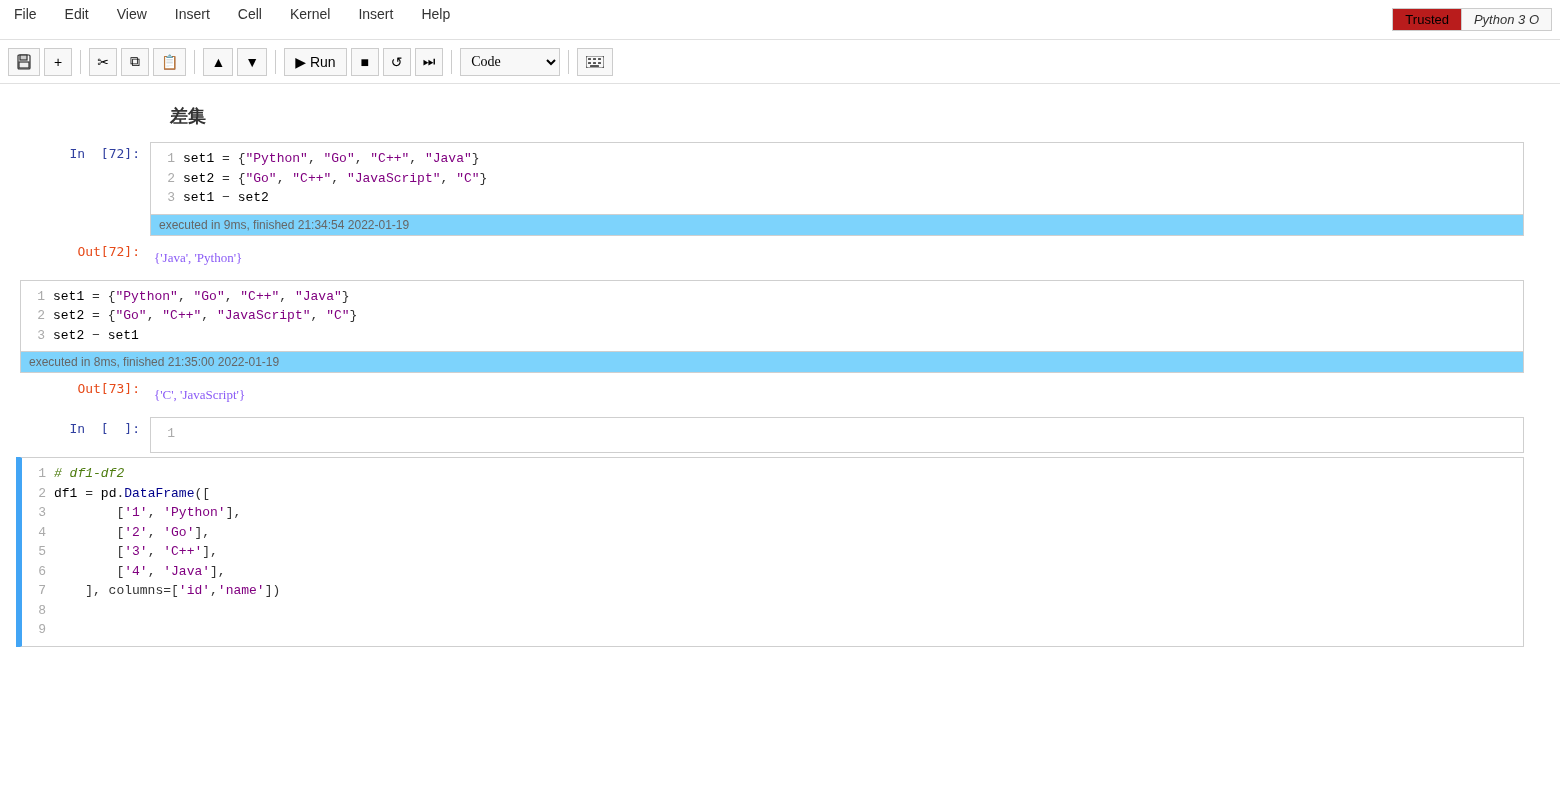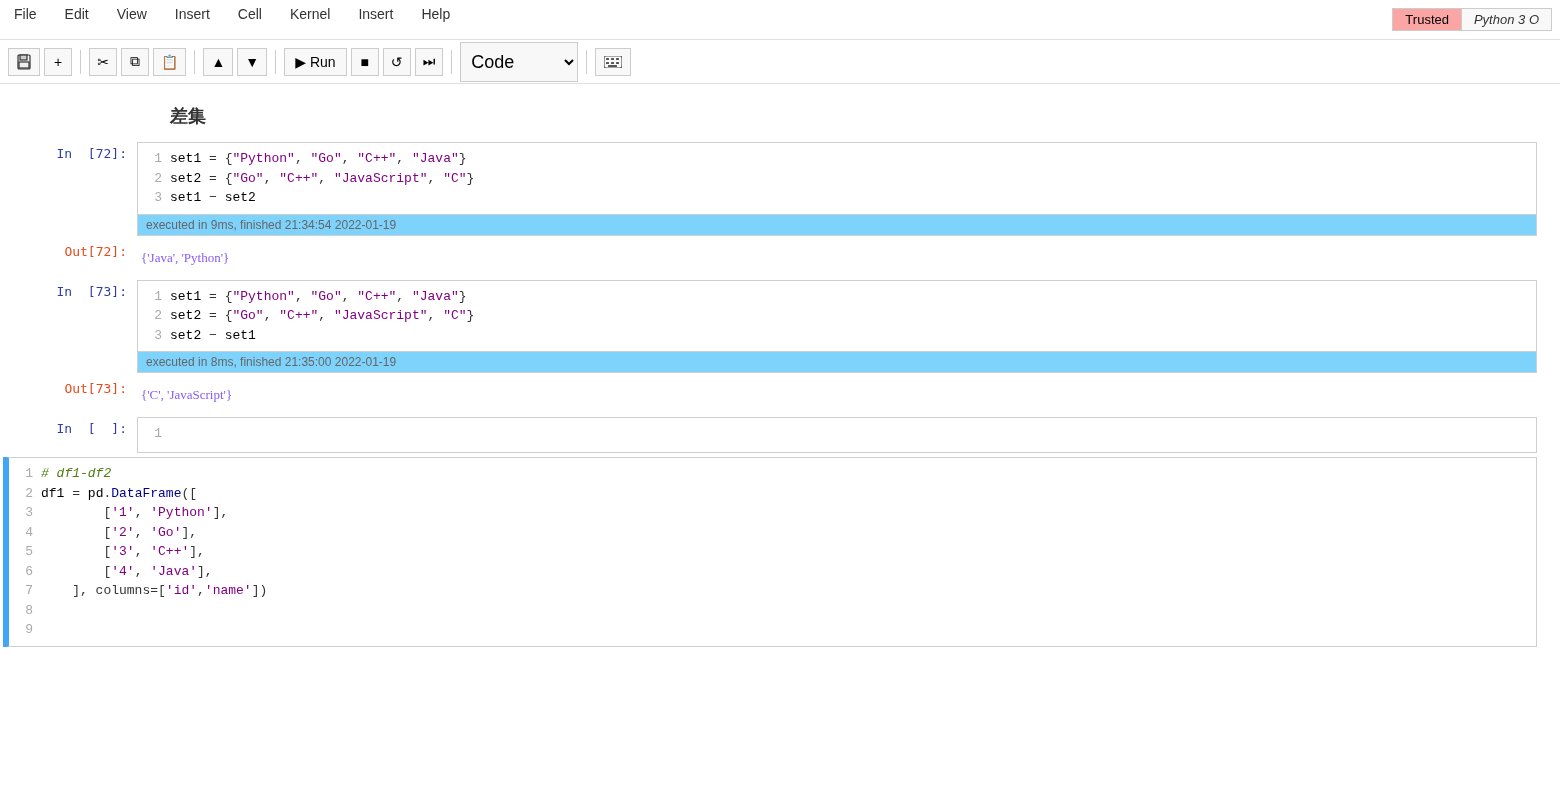--- a/index.html
+++ b/index.html
@@ -24,21 +24,21 @@
       margin-left: auto;
       display: flex;
       align-items: center;
       gap: 0;
     }
     .trusted-btn {
       border: 1px solid #ccc;
       padding: 3px 12px;
       font-size: 13px;
       cursor: pointer;
-      background: #fca5a5;
+      background: #b91c1c;
     }
     .kernel-status {
       border: 1px solid #ccc;
       border-left: none;
       padding: 3px 12px;
       font-size: 13px;
       background: #f8f8f8;
       font-style: italic;
     }
 
@@ -72,24 +72,25 @@
       font-size: 14px;
       display: flex;
       align-items: center;
       gap: 4px;
       height: 28px;
     }
     .cell-type-select {
       border: 1px solid #ccc;
       background: #f8f8f8;
       padding: 3px 6px;
-      font-size: 18px;
-      height: 40px;
+      font-size: 14px;
+      height: 28px;
       cursor: pointer;
       min-width: 100px;
+      font-family: Liberation Serif, serif;
     }
     .keyboard-btn {
       border: 1px solid #ccc;
       background: #f8f8f8;
       padding: 4px 8px;
       cursor: pointer;
       font-size: 14px;
       height: 28px;
       display: flex;
       align-items: center;
@@ -105,21 +106,21 @@
     
     .section-heading {
       padding: 10px 20px 10px 170px;
       font-size: 18px;
       font-weight: bold;
     }
 
     
     .cell-container {
       display: flex;
-      margin: 4px 3px;
+      margin: 4px 16px;
       position: relative;
     }
     .cell-active-bar {
       width: 4px;
       background: #42a5f5;
       flex-shrink: 0;
     }
     .cell-inactive-bar {
       width: 4px;
       background: transparent;
@@ -290,21 +291,20 @@
   <div class="cell-container">
     <div class="cell-inactive-bar"></div>
     <div class="cell-label out-label">Out[72]:</div>
     <div class="output-container">
       <div class="cell-output">{'Java', 'Python'}</div>
     </div>
   </div>
 
   <div class="cell-container">
     <div class="cell-inactive-bar"></div>
-    <div class="cell-label in-label">In&nbsp;&nbsp;[73]:</div>
     <div class="cell-content">
       <div class="cell-code">
         <div class="code-line">
           <span class="line-num">1</span>
           <span class="line-code"><span class="c-var">set1</span> <span class="c-punct">=</span> {<span class="c-string">"Python"</span>, <span class="c-string">"Go"</span>, <span class="c-string">"C++"</span>, <span class="c-string">"Java"</span>}</span>
         </div>
         <div class="code-line">
           <span class="line-num">2</span>
           <span class="line-code"><span class="c-var">set2</span> <span class="c-punct">=</span> {<span class="c-string">"Go"</span>, <span class="c-string">"C++"</span>, <span class="c-string">"JavaScript"</span>, <span class="c-string">"C"</span>}</span>
         </div>

